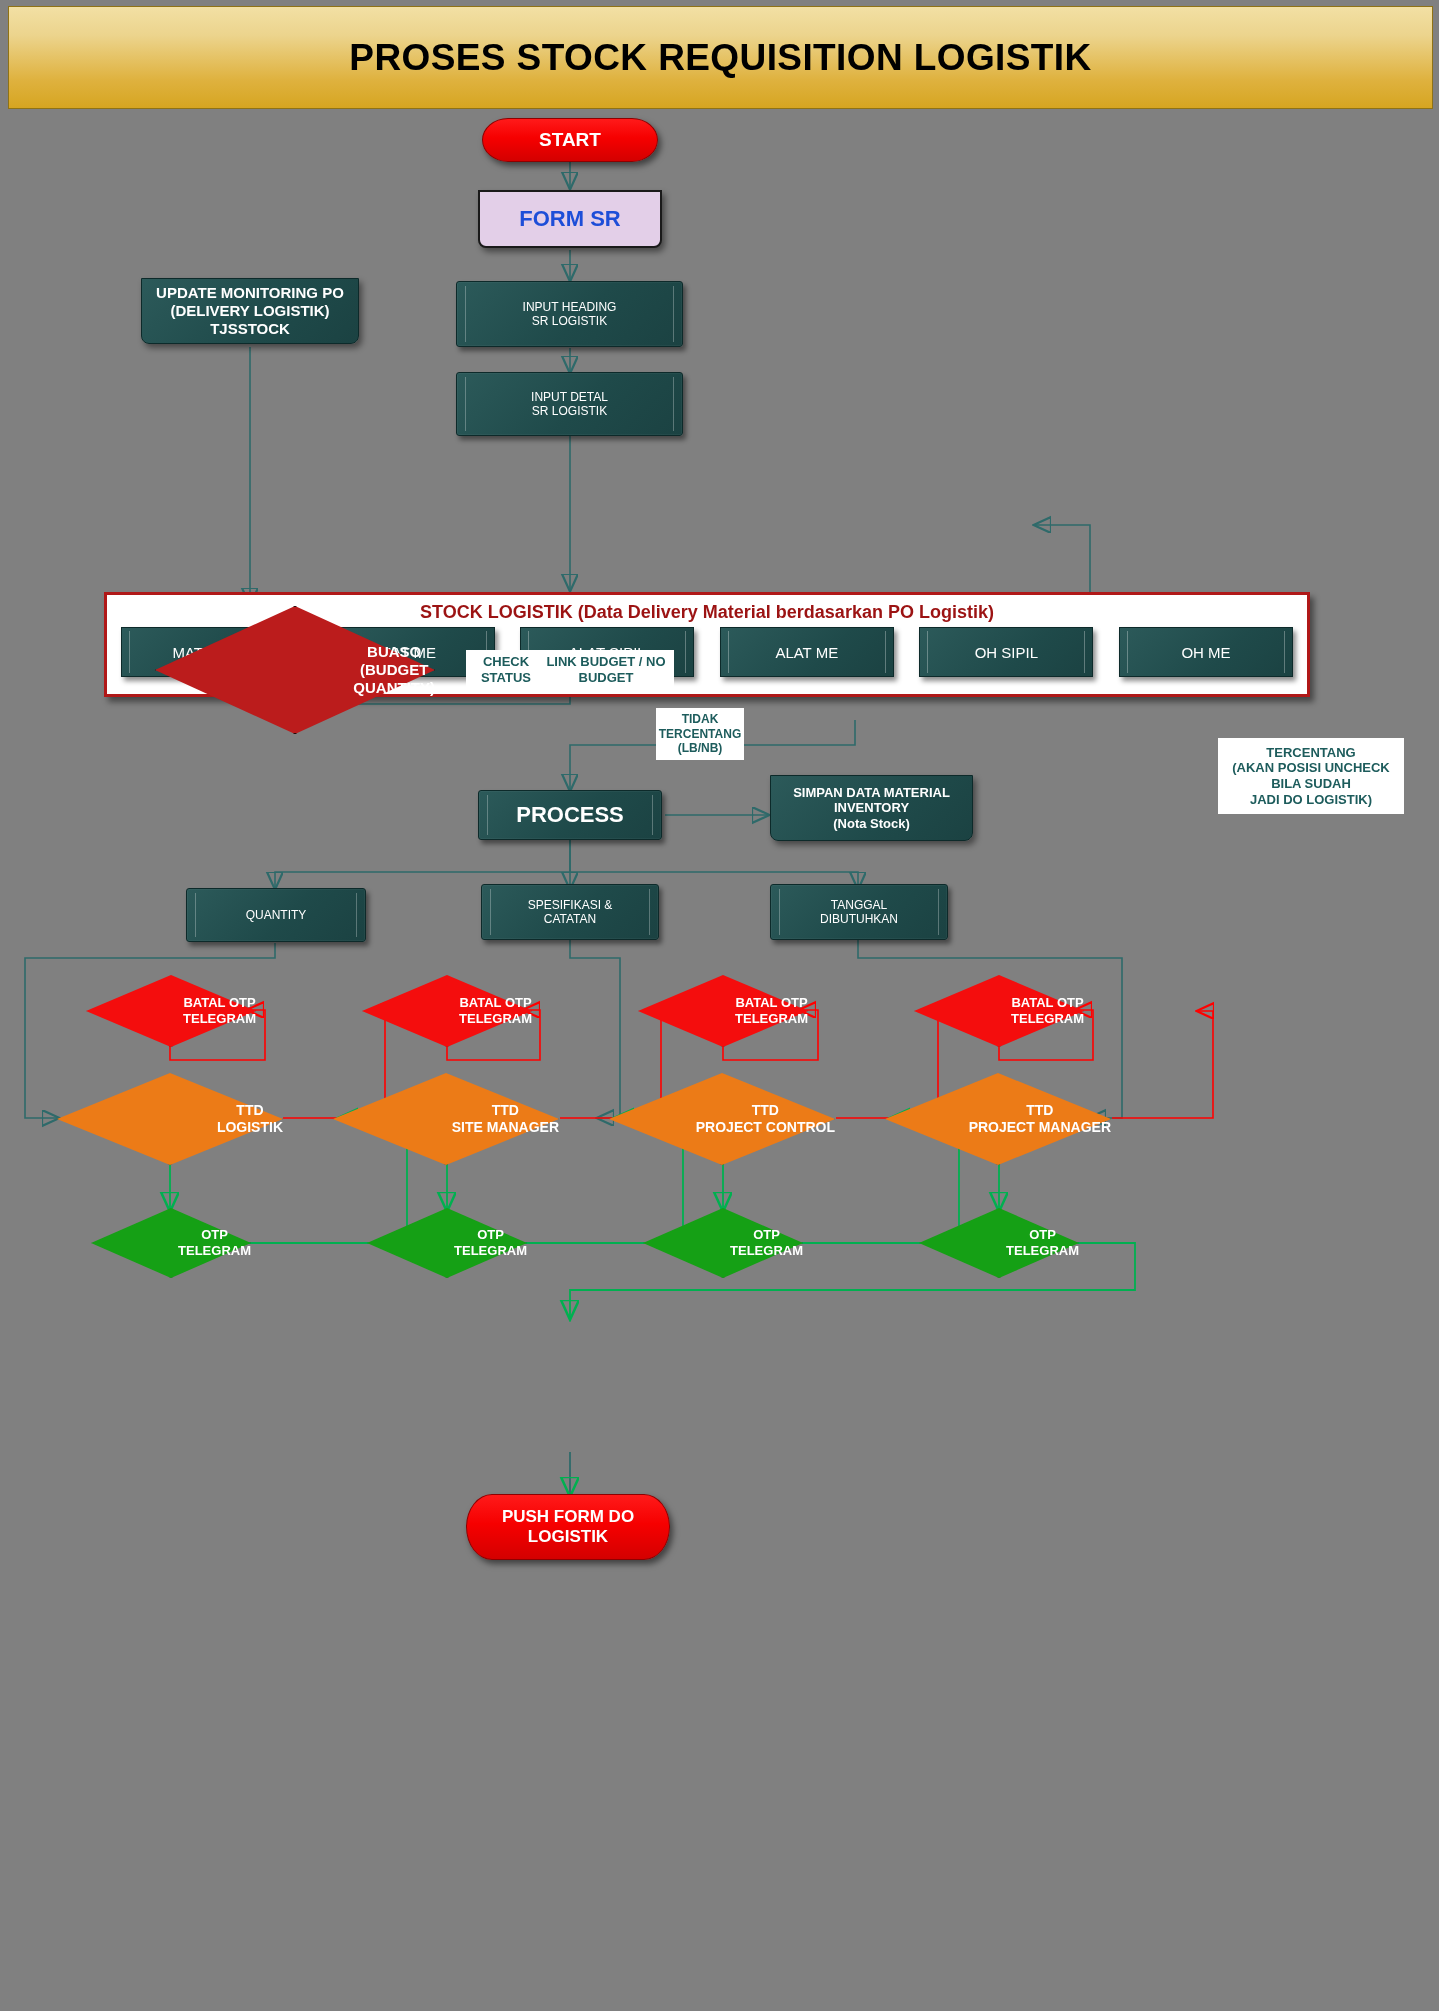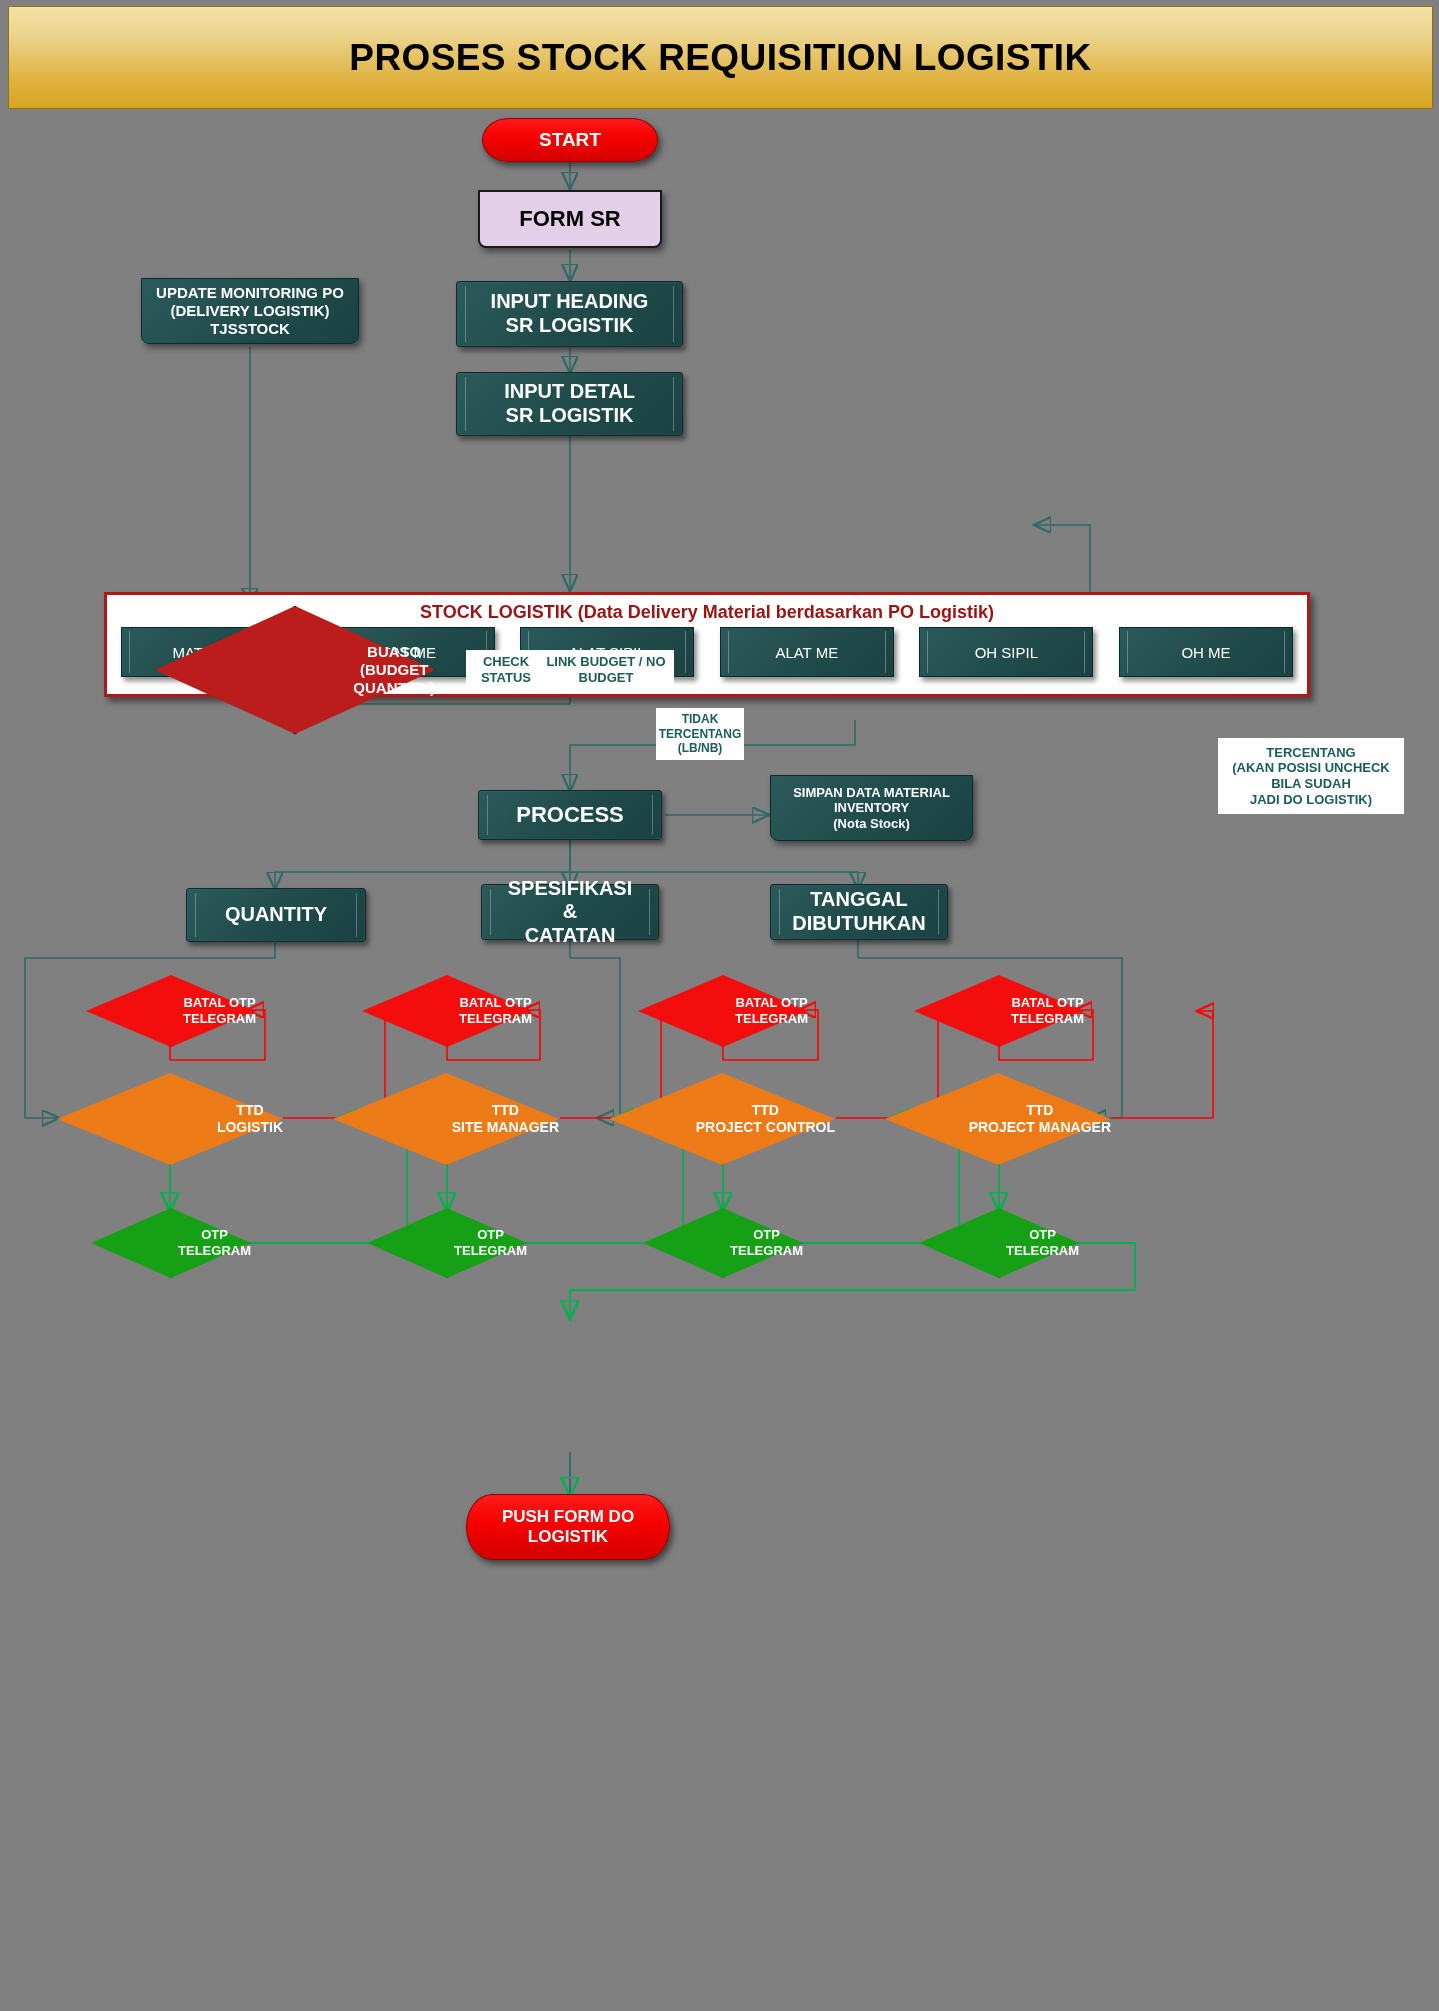--- a/index.html
+++ b/index.html
@@ -45,22 +45,22 @@
     z-index: 5;
   }
   .node .lbl { display:block; }
 
   
   .proc {
     background: linear-gradient(135deg, #2c5a5a 0%, #1f4a4a 55%, #1b4242 100%);
     border: 1px solid #0d2a2a;
     border-radius: 3px;
     box-shadow: 3px 4px 5px rgba(0,0,0,0.45), inset 0 0 0 1px rgba(255,255,255,0.04);
-    font-size: 20px;
-    font-weight: bold;
+    font-size: 12px;
+    font-weight: normal;
     padding: 0 16px;
   }
   .proc::before, .proc::after {
     content: "";
     position: absolute;
     top: 4px; bottom: 4px;
     width: 1px;
     background: rgba(255,255,255,0.28);
   }
   .proc::before { left: 8px; }
@@ -74,21 +74,21 @@
     border: 1px solid #8f0000;
     border-radius: 26px / 50%;
     box-shadow: 3px 4px 6px rgba(0,0,0,0.5);
     font-size: 19px;
   }
 
   
   .doc {
     background: #e3cfe8;
     border: 2px solid #1a1a1a;
-    color: #000000;
+    color: #1d4ed8;
     font-size: 22px;
     font-weight: bold;
     box-shadow: 3px 4px 6px rgba(0,0,0,0.45);
     border-radius: 0 0 8px 8px;
   }
   .doc-teal {
     background: linear-gradient(135deg, #2c5a5a 0%, #1f4a4a 60%, #1b4242 100%);
     border: 1px solid #0d2a2a;
     color: #fff;
     font-size: 15px;

